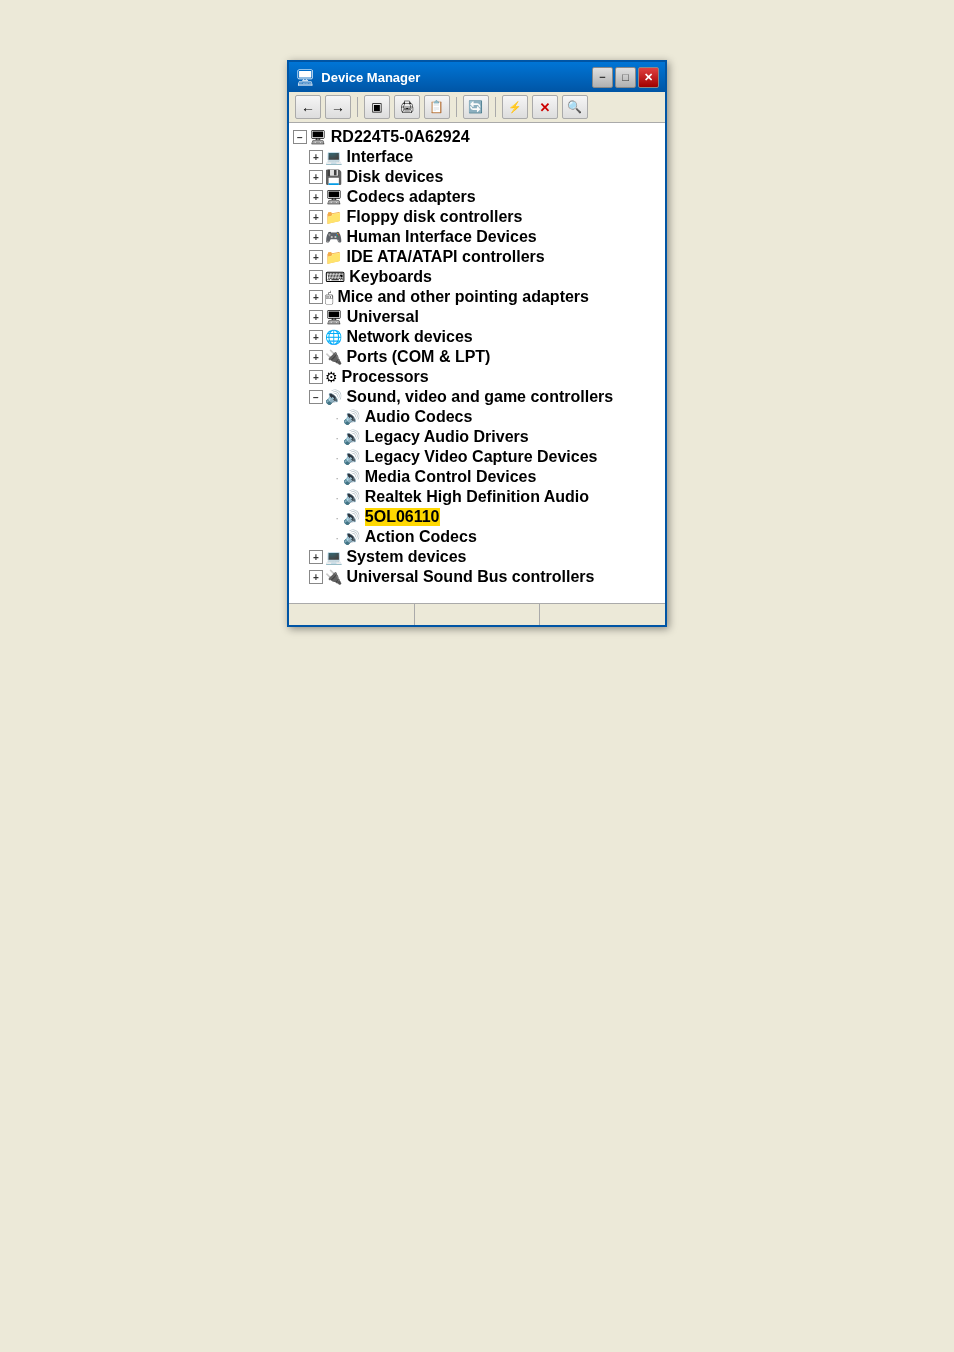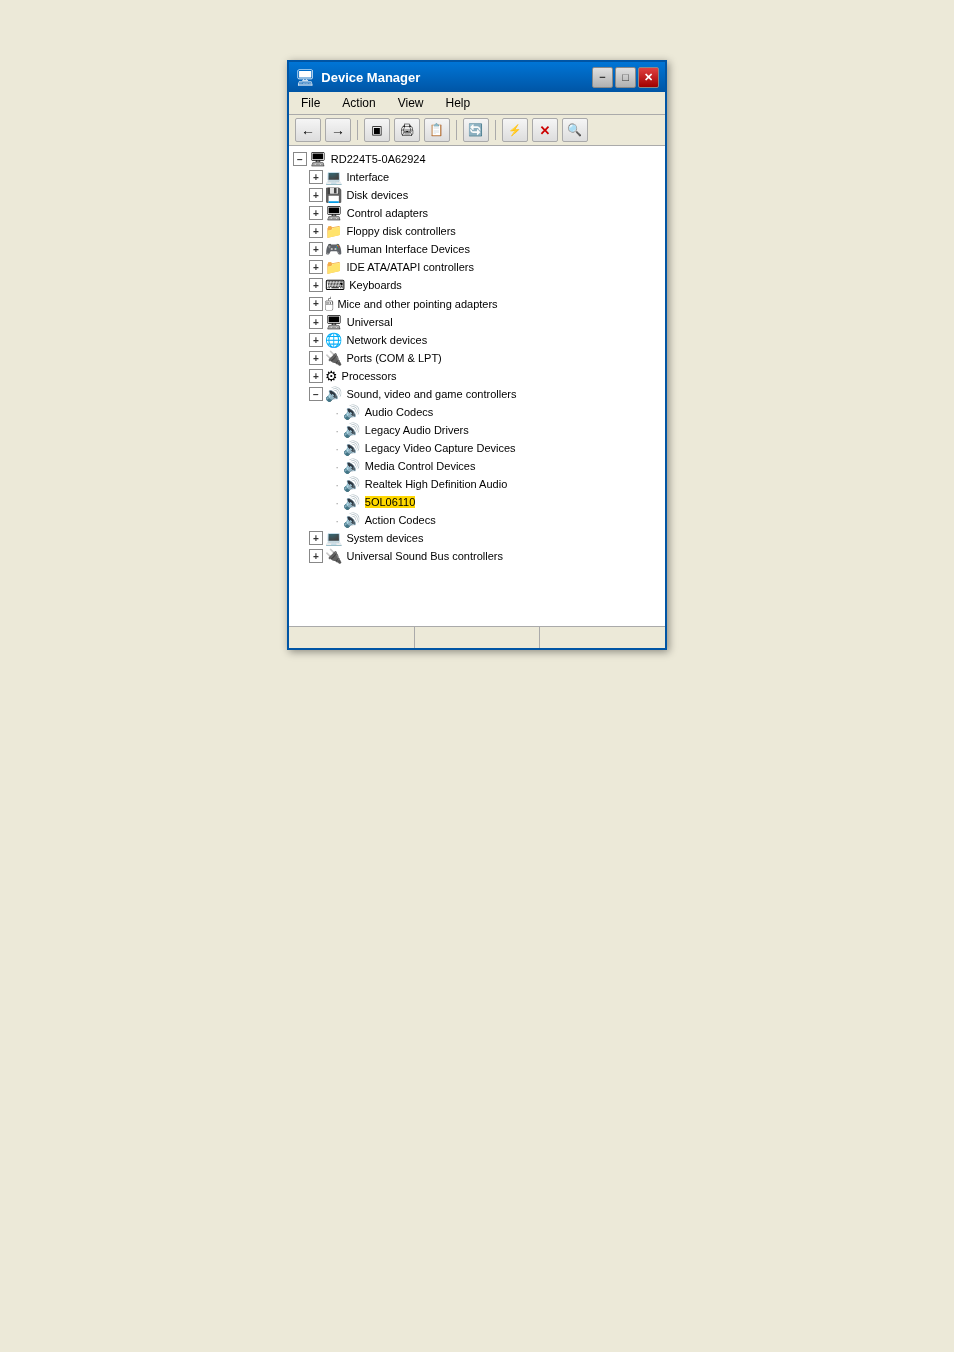--- a/index.html
+++ b/index.html
@@ -127,21 +127,22 @@
       margin-right: 2px;
       flex-shrink: 0;
       color: #333;
     }
     .node-icon {
       margin-right: 4px;
       font-size: 14px;
       flex-shrink: 0;
     }
     .node-label {
-      font-size: 11px;
+      font-size: 16px;
+      font-weight: bold;
     }
     .highlighted {
       background: #ffd800;
       color: black;
     }
     .status-bar {
       background: #ece9d8;
       border-top: 1px solid #aaa;
       height: 22px;
       display: flex;
@@ -170,26 +171,20 @@
       <span class="title-bar-icon">🖥</span>
       <span class="title-bar-text">Device Manager</span>
     </div>
     <div class="title-bar-controls">
       <div class="tb-btn">−</div>
       <div class="tb-btn">□</div>
       <div class="tb-btn close-btn">✕</div>
     </div>
   </div>
 
-  <div class="menu-bar">
-    <span class="menu-item">File</span>
-    <span class="menu-item">Action</span>
-    <span class="menu-item">View</span>
-    <span class="menu-item">Help</span>
-  </div>
 
   <div class="toolbar">
     <div class="toolbar-btn">←</div>
     <div class="toolbar-btn">→</div>
     <div class="toolbar-sep"></div>
     <div class="toolbar-btn" style="font-size:12px;">▣</div>
     <div class="toolbar-btn" style="font-size:12px;">🖨</div>
     <div class="toolbar-btn" style="font-size:12px;">📋</div>
     <div class="toolbar-sep"></div>
     <div class="toolbar-btn" style="font-size:12px;">🔄</div>
@@ -215,21 +210,21 @@
 
     <div class="tree-node" style="padding-left: 20px;">
       <span class="expand-btn">+</span>
       <span class="node-icon">💾</span>
       <span class="node-label">Disk devices</span>
     </div>
 
     <div class="tree-node" style="padding-left: 20px;">
       <span class="expand-btn">+</span>
       <span class="node-icon">🖥</span>
-      <span class="node-label">Control adapters</span>
+      <span class="node-label">Codecs adapters</span>
     </div>
 
     <div class="tree-node" style="padding-left: 20px;">
       <span class="expand-btn">+</span>
       <span class="node-icon">📁</span>
       <span class="node-label">Floppy disk controllers</span>
     </div>
 
     <div class="tree-node" style="padding-left: 20px;">
       <span class="expand-btn">+</span>

